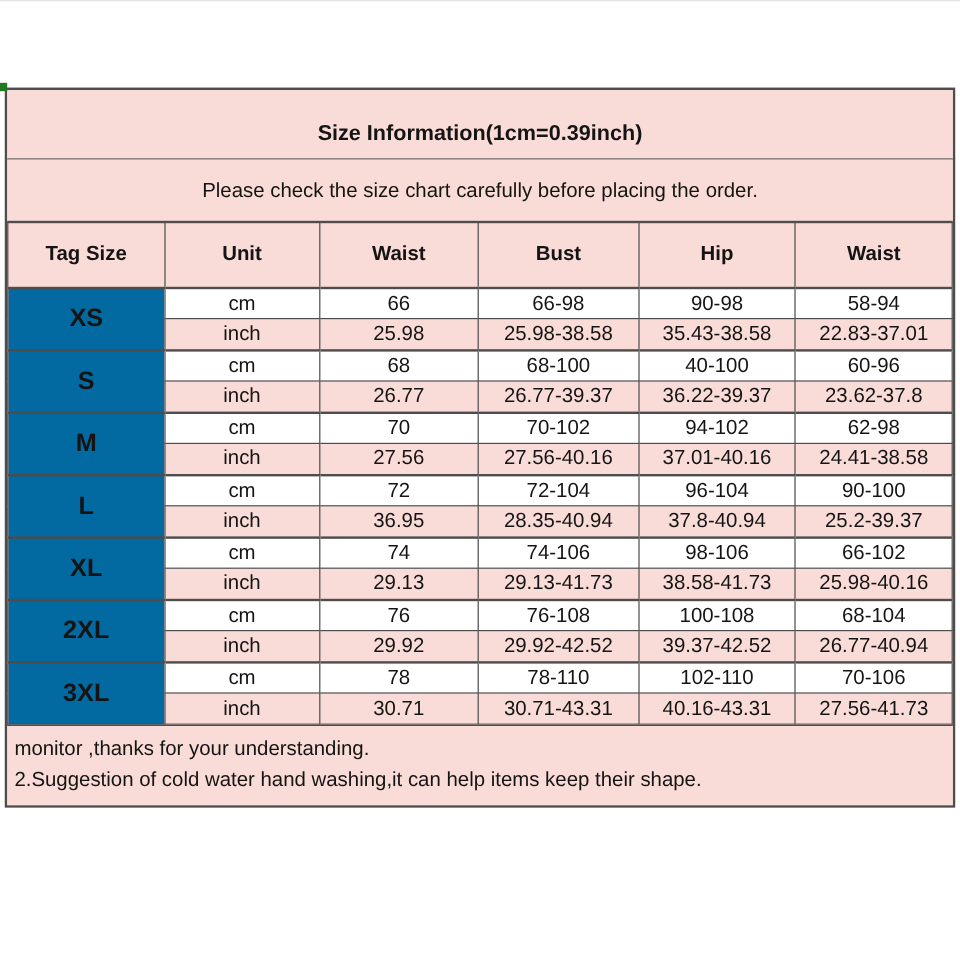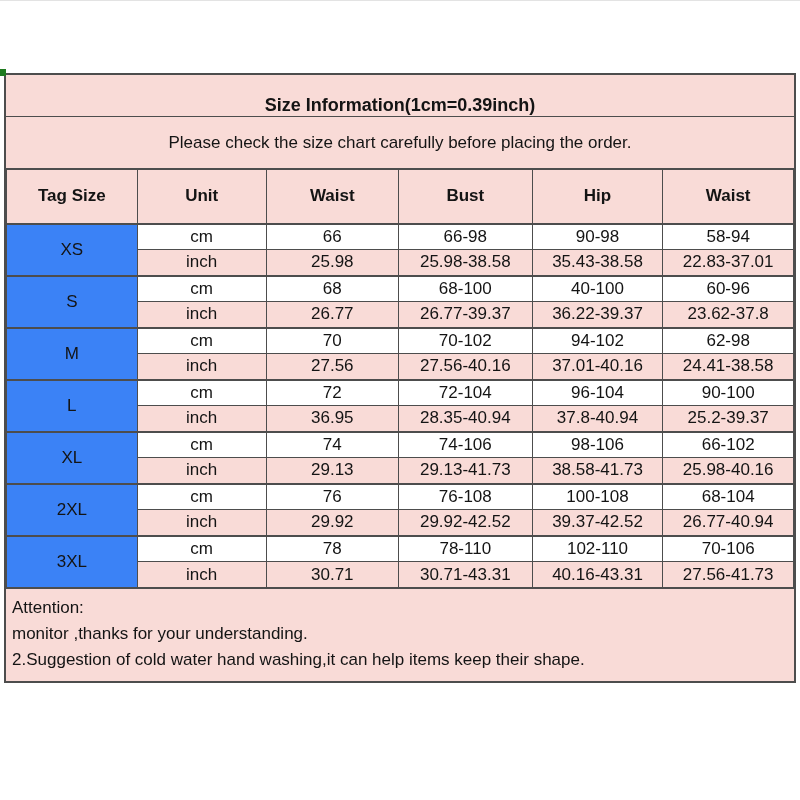--- a/index.html
+++ b/index.html
@@ -23,25 +23,26 @@
   }
   .corner-mark{
     position:absolute;top:69px;left:0;width:6px;height:7px;background:var(--green);z-index:3;
   }
   .sheet{
     position:absolute;top:73px;left:4px;width:792px;
     border:2px solid var(--border);
     background:var(--pink);
   }
   .title-row{
-    height:42px;
+    height:58px;
     display:flex;align-items:flex-end;justify-content:center;
     background:var(--pink);
     border-bottom:1px solid var(--border);
     font-weight:bold;font-size:18px;
+    padding-bottom:10px;
   }
   .subtitle-row{
     height:52px;
     display:flex;align-items:center;justify-content:center;
     background:var(--pink);
     border-bottom:1px solid var(--border);
     font-size:17px;
   }
   table{
     width:100%;
@@ -62,23 +63,23 @@
     border-bottom:2px solid var(--border);
   }
   td{
     height:26px;
     font-size:17px;
     background:#ffffff;
   }
   tr.group-start td{border-top:2px solid var(--border);}
   tr.inch-row td{background:var(--pink);}
   td.tag-cell{
-    background:#3b82f6;
-    font-weight:normal;
-    font-size:17px;
+    background:#0369a1;
+    font-weight:bold;
+    font-size:21px;
   }
   .attention{
     background:var(--pink);
     border-top:1px solid var(--border);
     padding:6px 8px 8px 6px;
     font-size:17px;
   }
   .attention div{
     line-height:26px;
     white-space:nowrap;
@@ -216,17 +217,16 @@
           <td class="unit-cell">inch</td>
           <td>30.71</td>
           <td>30.71-43.31</td>
           <td>40.16-43.31</td>
           <td>27.56-41.73</td>
         </tr>
       </tbody>
   </table>
 
   <div class="attention">
-    <div>Attention:</div>
     <div>monitor ,thanks for your understanding.</div>
     <div>2.Suggestion of cold water hand washing,it can help items keep their shape.</div>
   </div>
 </div>
 
 </body></html>

